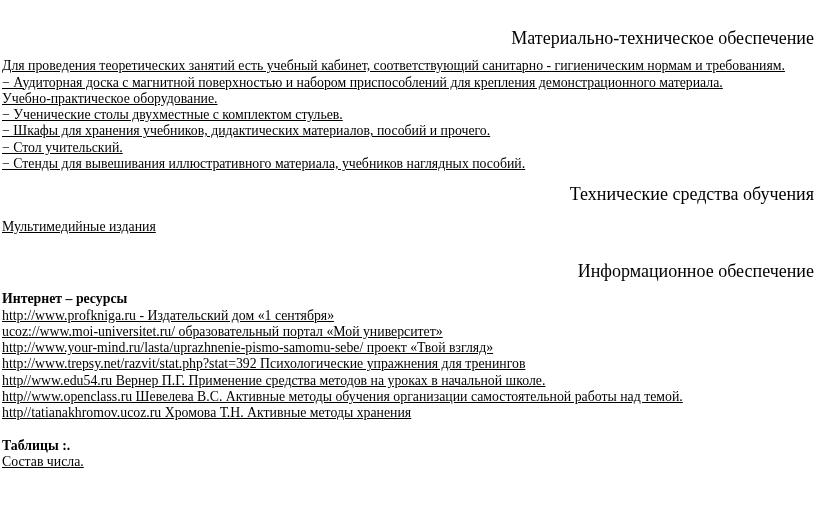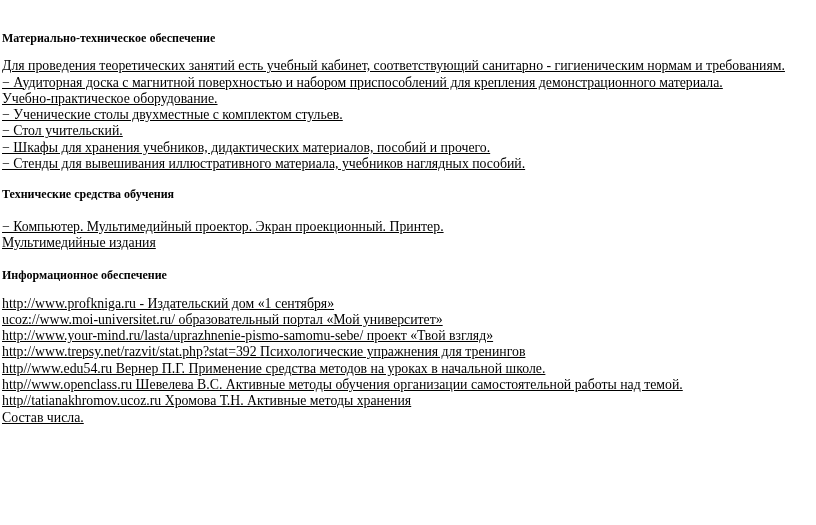--- a/index.html
+++ b/index.html
@@ -19,63 +19,64 @@
     font-size: 13.8px;
     line-height: 16.3px;
   }
   .line {
     margin: 0;
     white-space: nowrap;
     text-decoration: underline;
   }
   .heading {
     margin: 0;
-    text-align: left;
-    font-weight: bold;
-    font-size: 12px;
+    text-align: right;
+    font-weight: normal;
+    font-size: 18px;
     white-space: nowrap;
   }
   .heading-material { margin-bottom: 12px; }
   .heading-technical { margin-top: 14px; margin-bottom: 16px; }
-  .heading-information { margin-top: 16px; margin-bottom: 12px; }
+  .heading-information { margin-top: 28px; margin-bottom: 12px; }
   .bold-line {
     margin: 0;
     font-weight: bold;
     white-space: nowrap;
   }
   .subheading-internet { margin-top: 10px; }
   .subheading-tables { margin-top: 16px; }
 </style>
 </head>
 <body>
 
 <div class="page">
 
   <p class="heading heading-material">Материально-техническое обеспечение</p>
 
   <p class="line">Для проведения теоретических занятий есть учебный кабинет, соответствующий санитарно - гигиеническим нормам и требованиям.</p>
   <p class="line">− Аудиторная доска с магнитной поверхностью и набором приспособлений для крепления демонстрационного материала.</p>
   <p class="line">Учебно-практическое оборудование.</p>
   <p class="line">− Ученические столы двухместные с комплектом стульев.</p>
+  <p class="line">− Шкафы для хранения учебников, дидактических материалов, пособий и прочего.</p>
   <p class="line">− Стол учительский.</p>
-  <p class="line">− Шкафы для хранения учебников, дидактических материалов, пособий и прочего.</p>
   <p class="line">− Стенды для вывешивания иллюстративного материала, учебников наглядных пособий.</p>
 
   <p class="heading heading-technical">Технические средства обучения</p>
 
-  <p class="line">− Компьютер. Мультимедийный проектор. Экран проекционный. Принтер.</p>
   <p class="line">Мультимедийные издания</p>
 
   <p class="heading heading-information">Информационное обеспечение</p>
 
+  <p class="bold-line subheading-internet">Интернет – ресурсы</p>
 
   <p class="line">http://www.profkniga.ru - Издательский дом «1 сентября»</p>
   <p class="line">ucoz://www.moi-universitet.ru/ образовательный портал «Мой университет»</p>
   <p class="line">http://www.your-mind.ru/lasta/uprazhnenie-pismo-samomu-sebe/ проект «Твой взгляд»</p>
   <p class="line">http://www.trepsy.net/razvit/stat.php?stat=392 Психологические упражнения для тренингов</p>
   <p class="line">http//www.edu54.ru Вернер П.Г. Применение средства методов на уроках в начальной школе.</p>
   <p class="line">http//www.openclass.ru Шевелева В.С. Активные методы обучения организации самостоятельной работы над темой.</p>
   <p class="line">http//tatianakhromov.ucoz.ru Хромова Т.Н. Активные методы хранения</p>
 
+  <p class="bold-line subheading-tables">Таблицы :.</p>
 
   <p class="line">Состав числа.</p>
 
 </div>
 
 </body></html>

